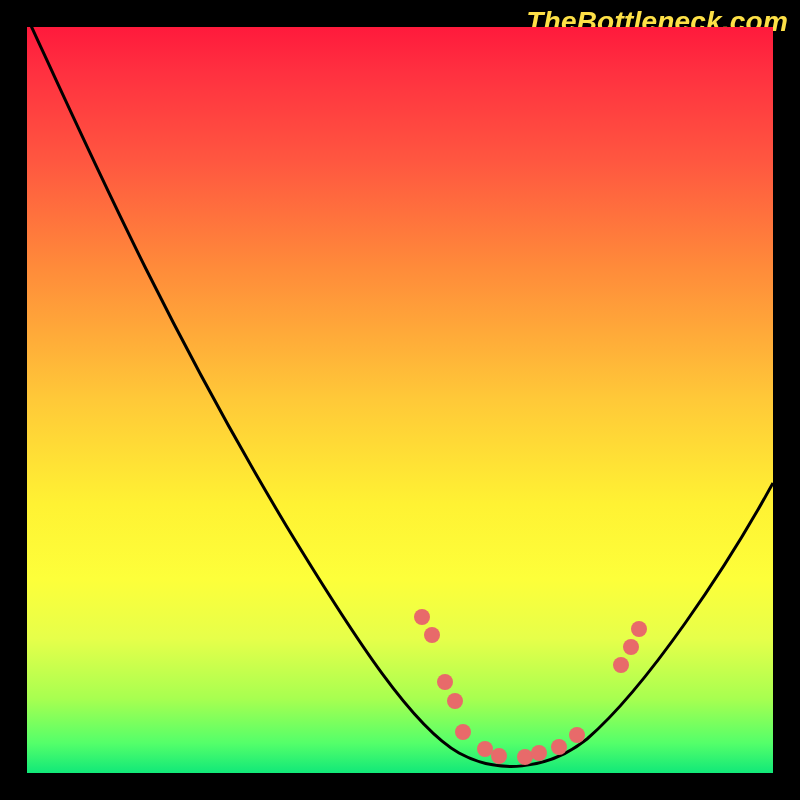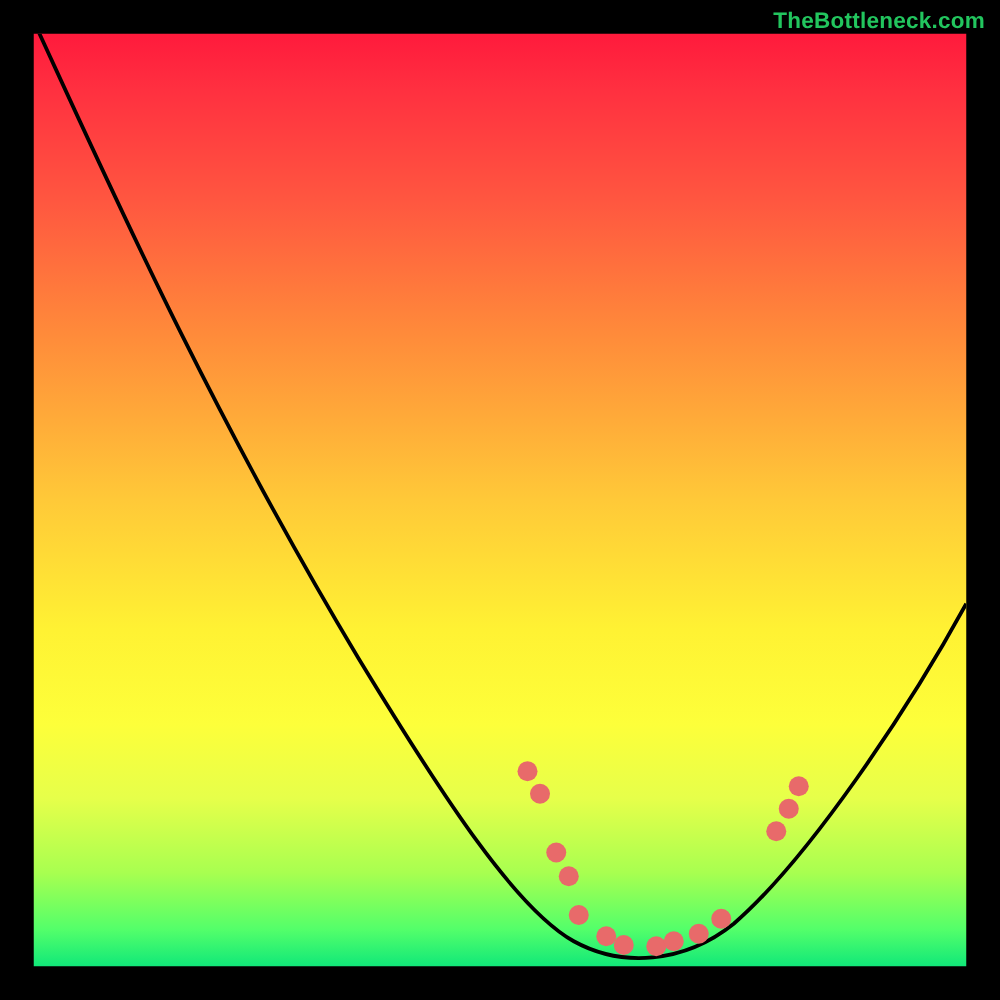--- a/index.html
+++ b/index.html
@@ -28,24 +28,25 @@
       #e6ff4a 82%,
       #a8ff50 90%,
       #54ff6a 96%,
       #11e879 100%
     );
   }
   .watermark {
     position: absolute;
     top: 6px;
     right: 12px;
-    color: #22c55e;
-    font-size: 18px;
+    color: #fde047;
+    font-size: 28px;
     font-weight: 600;
     letter-spacing: 0.2px;
+    font-style: italic;
   }
   svg.curve {
     position: absolute;
     left: 0;
     top: 0;
     width: 746px;
     height: 746px;
   }
   .dot {
     fill: #e86a6a;

